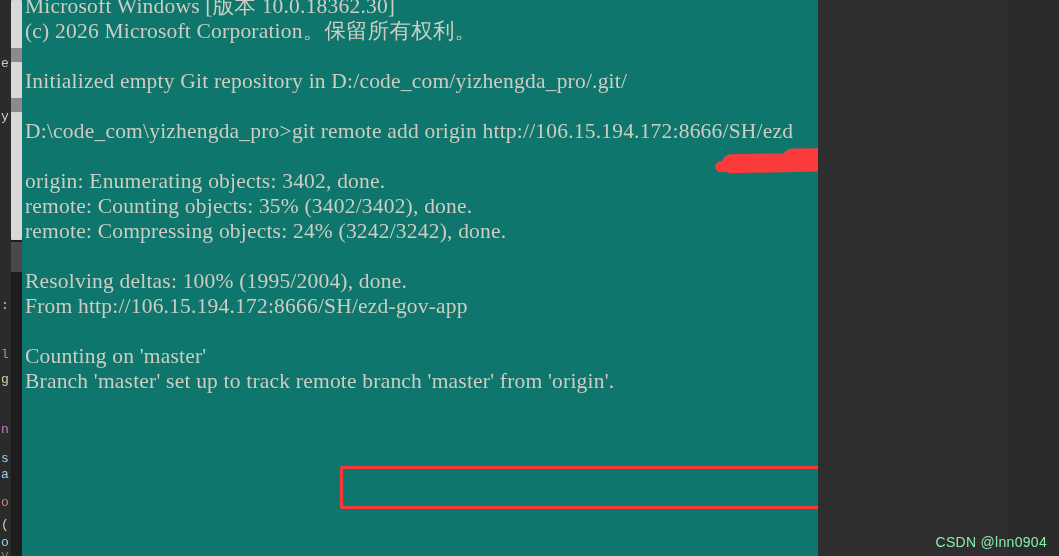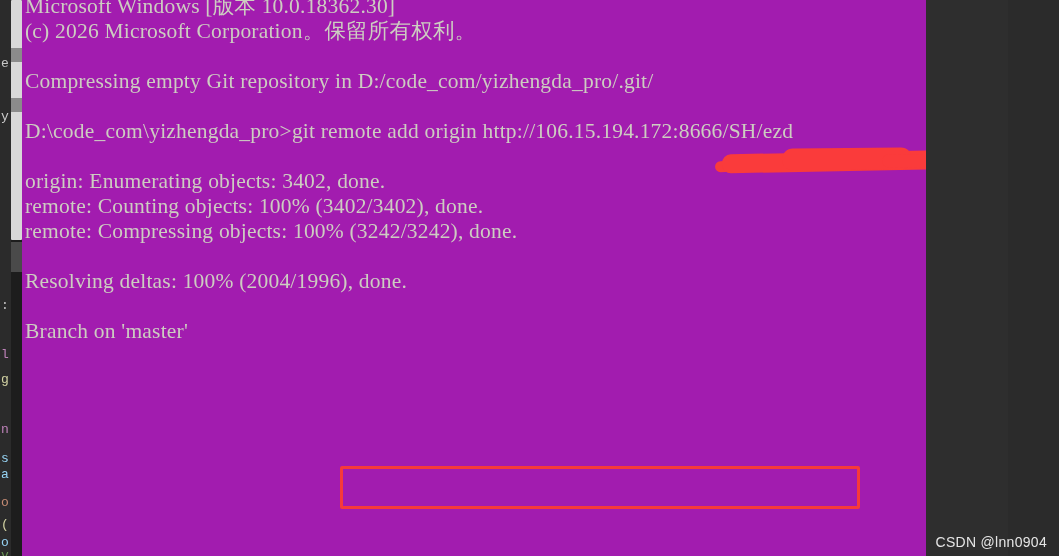--- a/index.html
+++ b/index.html
@@ -50,22 +50,22 @@
   .scroll-mark {
     position: absolute;
     left: 11px;
     width: 11px;
   }
 
   
   .console {
     position: absolute;
     left: 22px; top: 0;
-    width: 904px; height: 556px;
-    background: #a21caf;
+    width: 796px; height: 556px;
+    background: #0f766e;
     overflow: hidden;
   }
   .right-gutter {
     position: absolute;
     left: 1008px; top: 0;
     width: 51px; height: 556px;
     background: #2b2b2b;
   }
 
   .lines {
@@ -135,21 +135,21 @@
     background: transparent;
   }
 
   
   .watermark {
     position: absolute;
     right: 12px;
     bottom: 6px;
     font-family: "Liberation Sans", "DejaVu Sans", sans-serif;
     font-size: 14px;
-    color: #e5e5e5;
+    color: #86efac;
     letter-spacing: 0.3px;
     white-space: nowrap;
   }
 </style>
 </head>
 <body>
 
 <div id="screen">
 
   <div class="bg-editor" id="bg-editor">
@@ -172,31 +172,33 @@
       <div class="scroll-mark" style="left: 0px; top: 48px; height: 14px; background: rgb(139, 139, 139);"></div>
       <div class="scroll-mark" style="left: 0px; top: 98px; height: 14px; background: rgb(139, 139, 139);"></div>
       <div class="scroll-mark" style="left: 0px; top: 242px; height: 30px; background: rgb(74, 74, 74);"></div>
     </div>
 
   <div class="console">
     <div class="lines" id="terminal-lines">
         <div class="line">Microsoft Windows [版本 10.0.18362.30]</div>
         <div class="line">(c) 2026 Microsoft Corporation。保留所有权利。</div>
         <div class="line blank">&nbsp;</div>
-        <div class="line">Compressing empty Git repository in D:/code_com/yizhengda_pro/.git/</div>
+        <div class="line">Initialized empty Git repository in D:/code_com/yizhengda_pro/.git/</div>
         <div class="line blank">&nbsp;</div>
         <div class="line">D:\code_com\yizhengda_pro&gt;git remote add origin http://106.15.194.172:8666/SH/ezd</div>
         <div class="line blank">&nbsp;</div>
         <div class="line">origin: Enumerating objects: 3402, done.</div>
-        <div class="line">remote: Counting objects: 100% (3402/3402), done.</div>
-        <div class="line">remote: Compressing objects: 100% (3242/3242), done.</div>
-        <div class="line blank">&nbsp;</div>
-        <div class="line">Resolving deltas: 100% (2004/1996), done.</div>
-        <div class="line blank">&nbsp;</div>
-        <div class="line">Branch on 'master'</div>
+        <div class="line">remote: Counting objects: 35% (3402/3402), done.</div>
+        <div class="line">remote: Compressing objects: 24% (3242/3242), done.</div>
+        <div class="line blank">&nbsp;</div>
+        <div class="line">Resolving deltas: 100% (1995/2004), done.</div>
+        <div class="line">From http://106.15.194.172:8666/SH/ezd-gov-app</div>
+        <div class="line blank">&nbsp;</div>
+        <div class="line">Counting on 'master'</div>
+        <div class="line">Branch 'master' set up to track remote branch 'master' from 'origin'.</div>
       </div>
 
     <div class="redaction tail-l"></div>
     <div class="redaction"></div>
     <div class="redaction blob"></div>
     <div class="redaction tail-r"></div>
 
     <div class="red-box"></div>
   </div>
 

